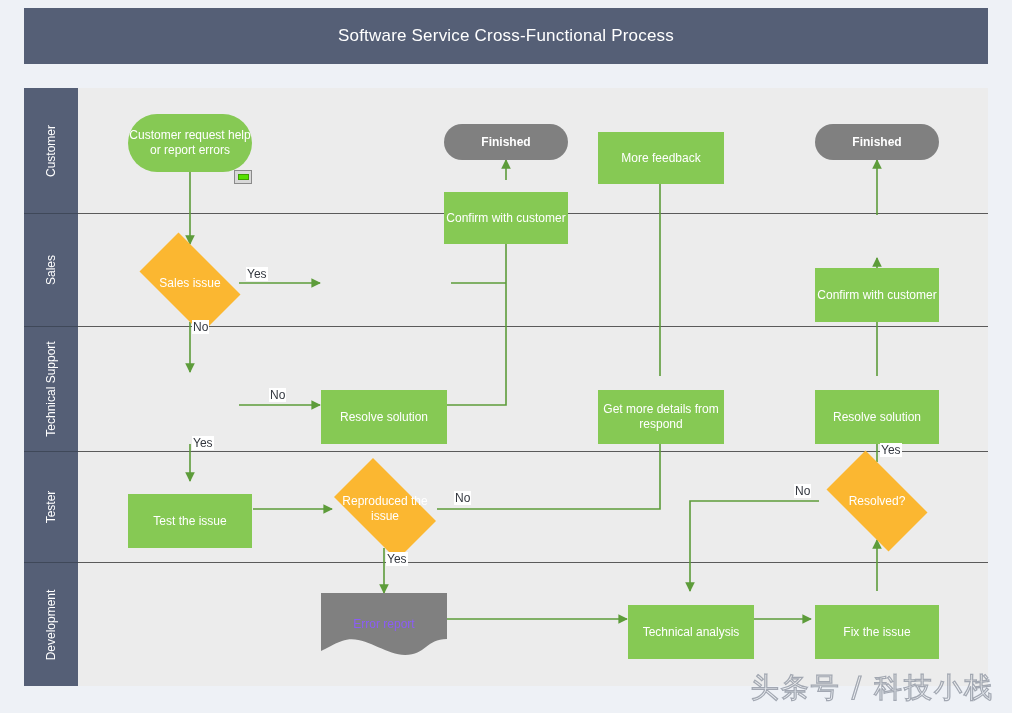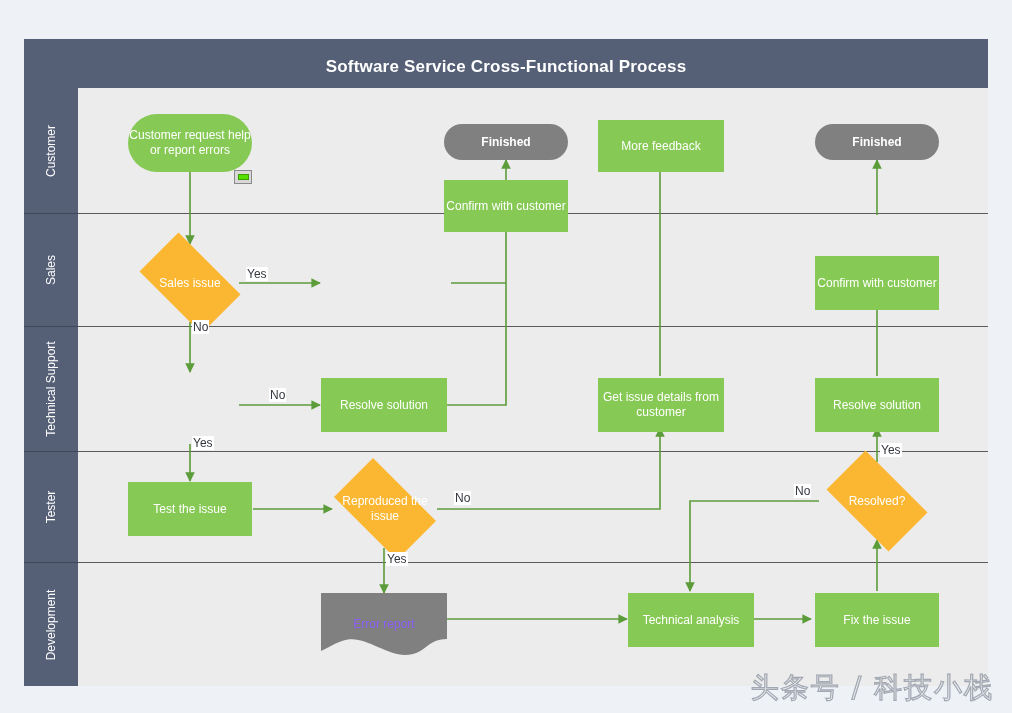--- a/index.html
+++ b/index.html
@@ -16,29 +16,28 @@
     position: relative;
     width: 1012px;
     height: 713px;
     background: #eef1f6;
   }
 
   
   #title-bar {
     position: absolute;
     left: 24px;
-    top: 39px;
+    top: 8px;
     width: 964px;
     height: 56px;
     background: #555f76;
     display: flex;
     align-items: center;
     justify-content: center;
     box-sizing: border-box;
-    font-weight: bold;
   }
   #title-bar .title-text {
     color: #ffffff;
     font-size: 17px;
     letter-spacing: 0.2px;
     font-family: "Liberation Sans", sans-serif;
   }
 
   
   #diagram {
@@ -107,21 +106,21 @@
     display: flex;
     align-items: center;
     justify-content: center;
     text-align: center;
     color: #ffffff;
     font-size: 12px;
     line-height: 1.25;
     font-family: "Liberation Sans", sans-serif;
   }
 
-  .node.process      { background: #86c954; }
+  .node.process      { background: #86c954; margin-top: 12px; }
   .node.terminator   { background: #86c954; border-radius: 30px; }
   .node.end          { background: #808080; border-radius: 30px; font-weight: bold; }
 
   .node.decision {
     background: transparent;
     color: #ffffff;
   }
   .node.decision .diamond-shape {
     position: absolute;
     left: 0; top: 0;
@@ -318,21 +317,21 @@
     </div>
 
     <div class="edge-label" style="left:245px;top:300px;">No</div>
     <div class="edge-label" style="left:168px;top:348px;">Yes</div>
 
     <div class="node process" style="left:297px;top:290px;width:126px;height:54px;">
       <span class="node-label">Resolve solution</span>
     </div>
 
     <div class="node process" style="left:574px;top:290px;width:126px;height:54px;">
-      <span class="node-label">Get issue details from customer</span>
+      <span class="node-label">Get more details from respond</span>
     </div>
 
     <div class="node process" style="left:791px;top:290px;width:124px;height:54px;">
       <span class="node-label">Resolve solution</span>
     </div>
 
     <div class="node process" style="left:104px;top:394px;width:124px;height:54px;">
       <span class="node-label">Test the issue</span>
     </div>
 

